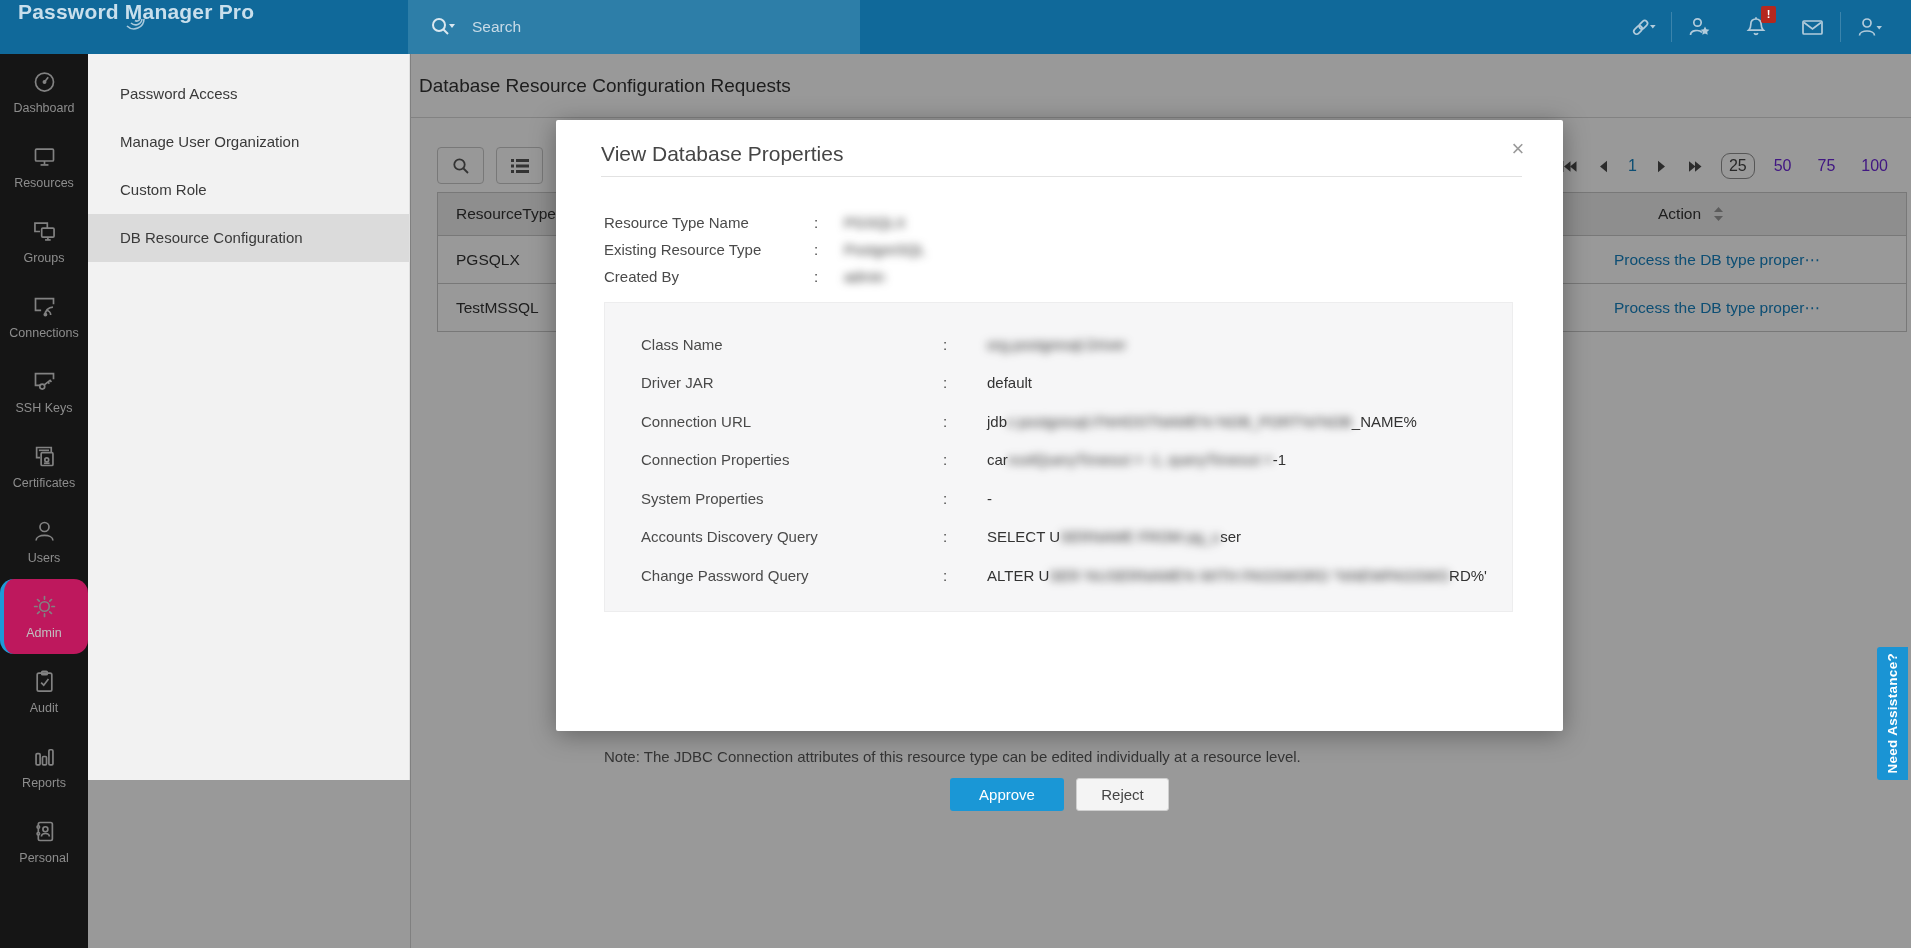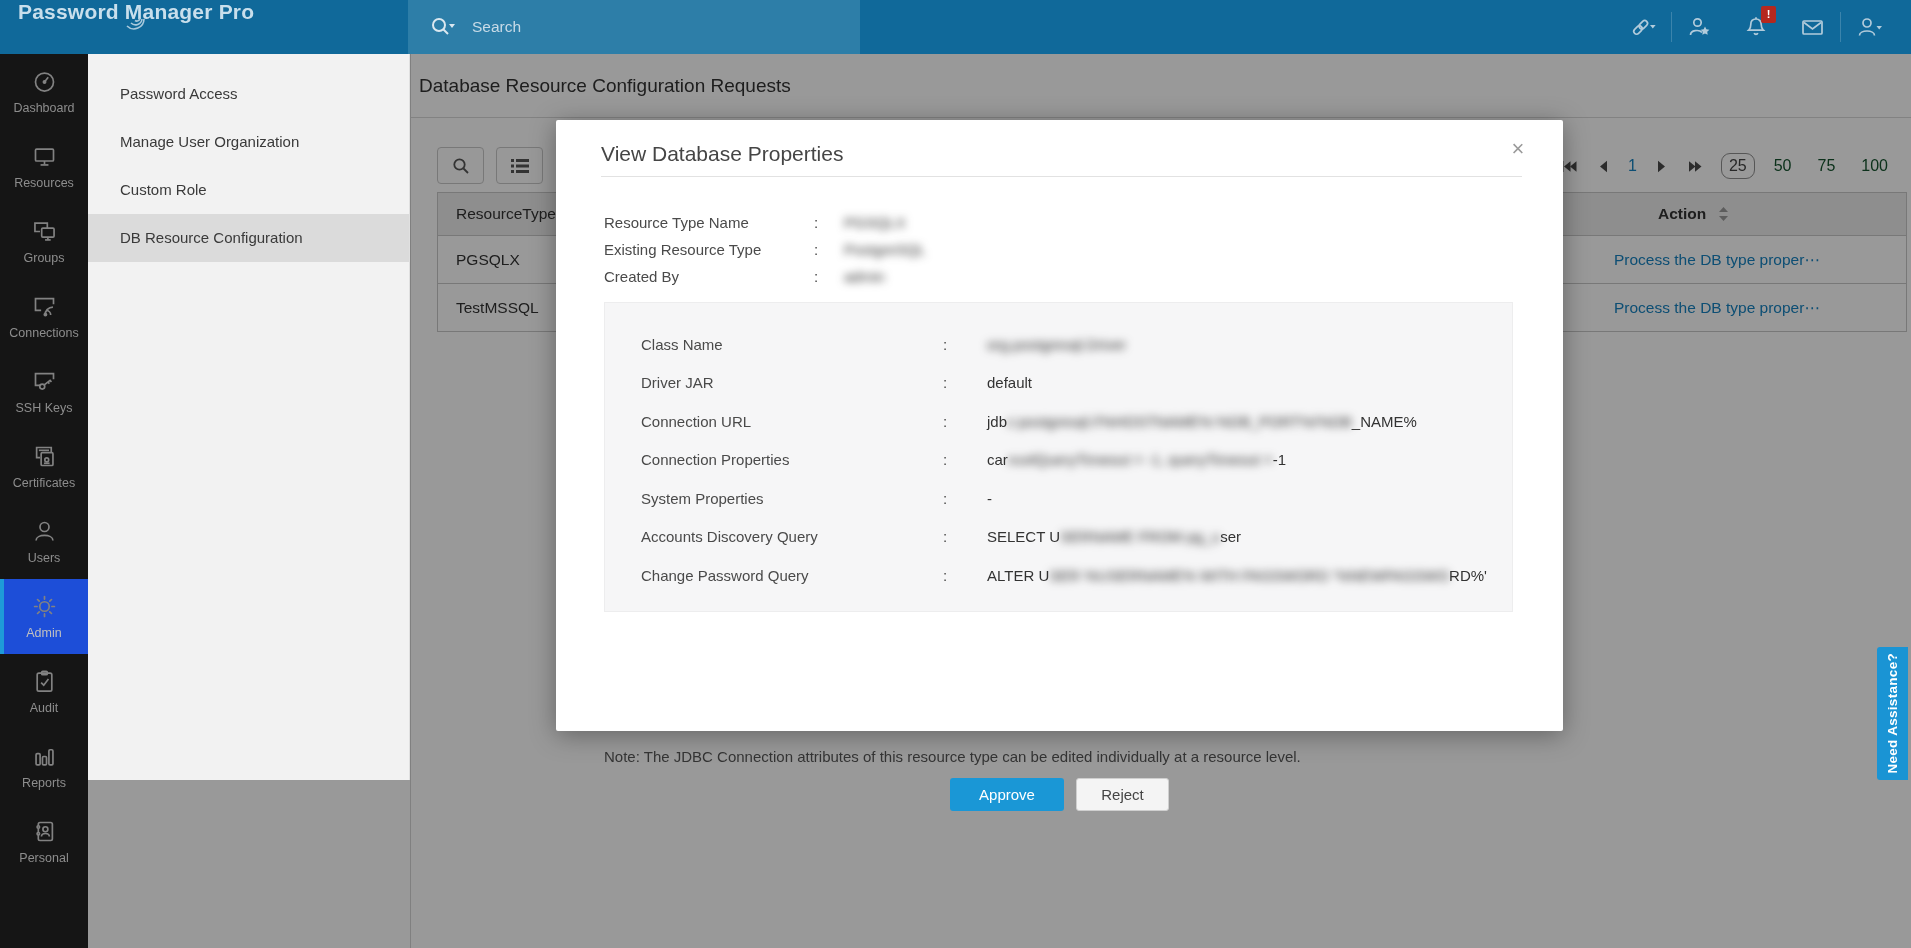--- a/index.html
+++ b/index.html
@@ -36,21 +36,21 @@
   .leftnav {
     position:absolute; left:0; top:54px; width:88px; height:894px;
     background:#151515; z-index:10; display:flex; flex-direction:column;
   }
   .lnav-item {
     height:75px; display:flex; flex-direction:column; align-items:center; justify-content:center;
     gap:6px; cursor:pointer; border-left:4px solid transparent; padding-right:4px;
   }
   .lnav-item .lbl { color:#8d8d8d; font-size:12.5px; }
   .lnav-item svg { stroke:#828282; }
-  .lnav-item.sel { background:#1d4ed8; border-left-color:#1e9ad8; }
+  .lnav-item.sel { background:#be185d; border-left-color:#1e9ad8;border-radius:14px; }
   .lnav-item.sel .lbl { color:#c0c0c0; }
   
   .subnav {
     position:absolute; left:88px; top:54px; width:322px; height:726px;
     background:#f2f2f2; z-index:6; border-right:1px solid #e0e0e0;
   }
   .subnav h2 { font-size:17.5px; font-weight:normal; color:#333; padding:19px 0 14px 32px;
                border-bottom:1px solid #dcdcdc; }
   .subnav ul { list-style:none; padding-top:16px; }
   .subnav li { height:48px; line-height:48px; padding-left:32px; font-size:15px; color:#3a3a3a; cursor:pointer; }
@@ -64,30 +64,30 @@
   .tool-btn {
     position:absolute; top:93px; width:47px; height:37px; background:#fdfdfd;
     border:1px solid #c9c9c9; border-radius:4px; display:flex; align-items:center; justify-content:center;
     cursor:pointer;
   }
   .tool-btn.b1 { left:26px; } .tool-btn.b2 { left:85px; }
   
   .pager { position:absolute; top:96px; right:16px; height:32px; display:flex; align-items:center; gap:8px; }
   .pbtn { width:26px; height:26px; display:flex; align-items:center; justify-content:center; cursor:pointer; }
   .pnum { color:#1783c1; font-size:16px; padding:0 4px; cursor:pointer; }
-  .psize { font-size:16px; color:#14532d; padding:3px 7px; cursor:pointer; margin-left:4px; }
+  .psize { font-size:16px; color:#6d28d9; padding:3px 7px; cursor:pointer; margin-left:4px; }
   .psize.on { border:1px solid #8f8f8f; border-radius:9px; color:#444; }
   
   .tbl { position:absolute; left:26px; right:4px; top:138px; border:1px solid #c9c9c9; border-bottom:none; }
   .trow { display:flex; border-bottom:1px solid #c9c9c9; background:#fff; }
   .trow.head { background:#ededed; height:43px; }
   .trow.body { height:48px; }
   .c-res { flex:1; display:flex; align-items:center; padding-left:18px; font-size:15.5px; color:#333; }
   .c-act { width:292px; display:flex; align-items:center; font-size:15.5px; color:#333; }
-  .trow.head .c-act { padding-left:44px; gap:12px;font-weight:bold; }
+  .trow.head .c-act { padding-left:44px; gap:12px; }
   .trow.body .c-act { padding-right:21px; }
   .alink { color:#1783c1; cursor:pointer; }
   
   .overlay { position:absolute; left:88px; top:54px; right:0; bottom:0;
              background:rgba(0,0,0,.40); z-index:5; }
   
   .modal {
     position:absolute; left:556px; top:120px; width:1007px; height:611px; background:#fff;
     z-index:20; border-radius:2px; box-shadow:0 4px 26px rgba(0,0,0,.35);
   }

